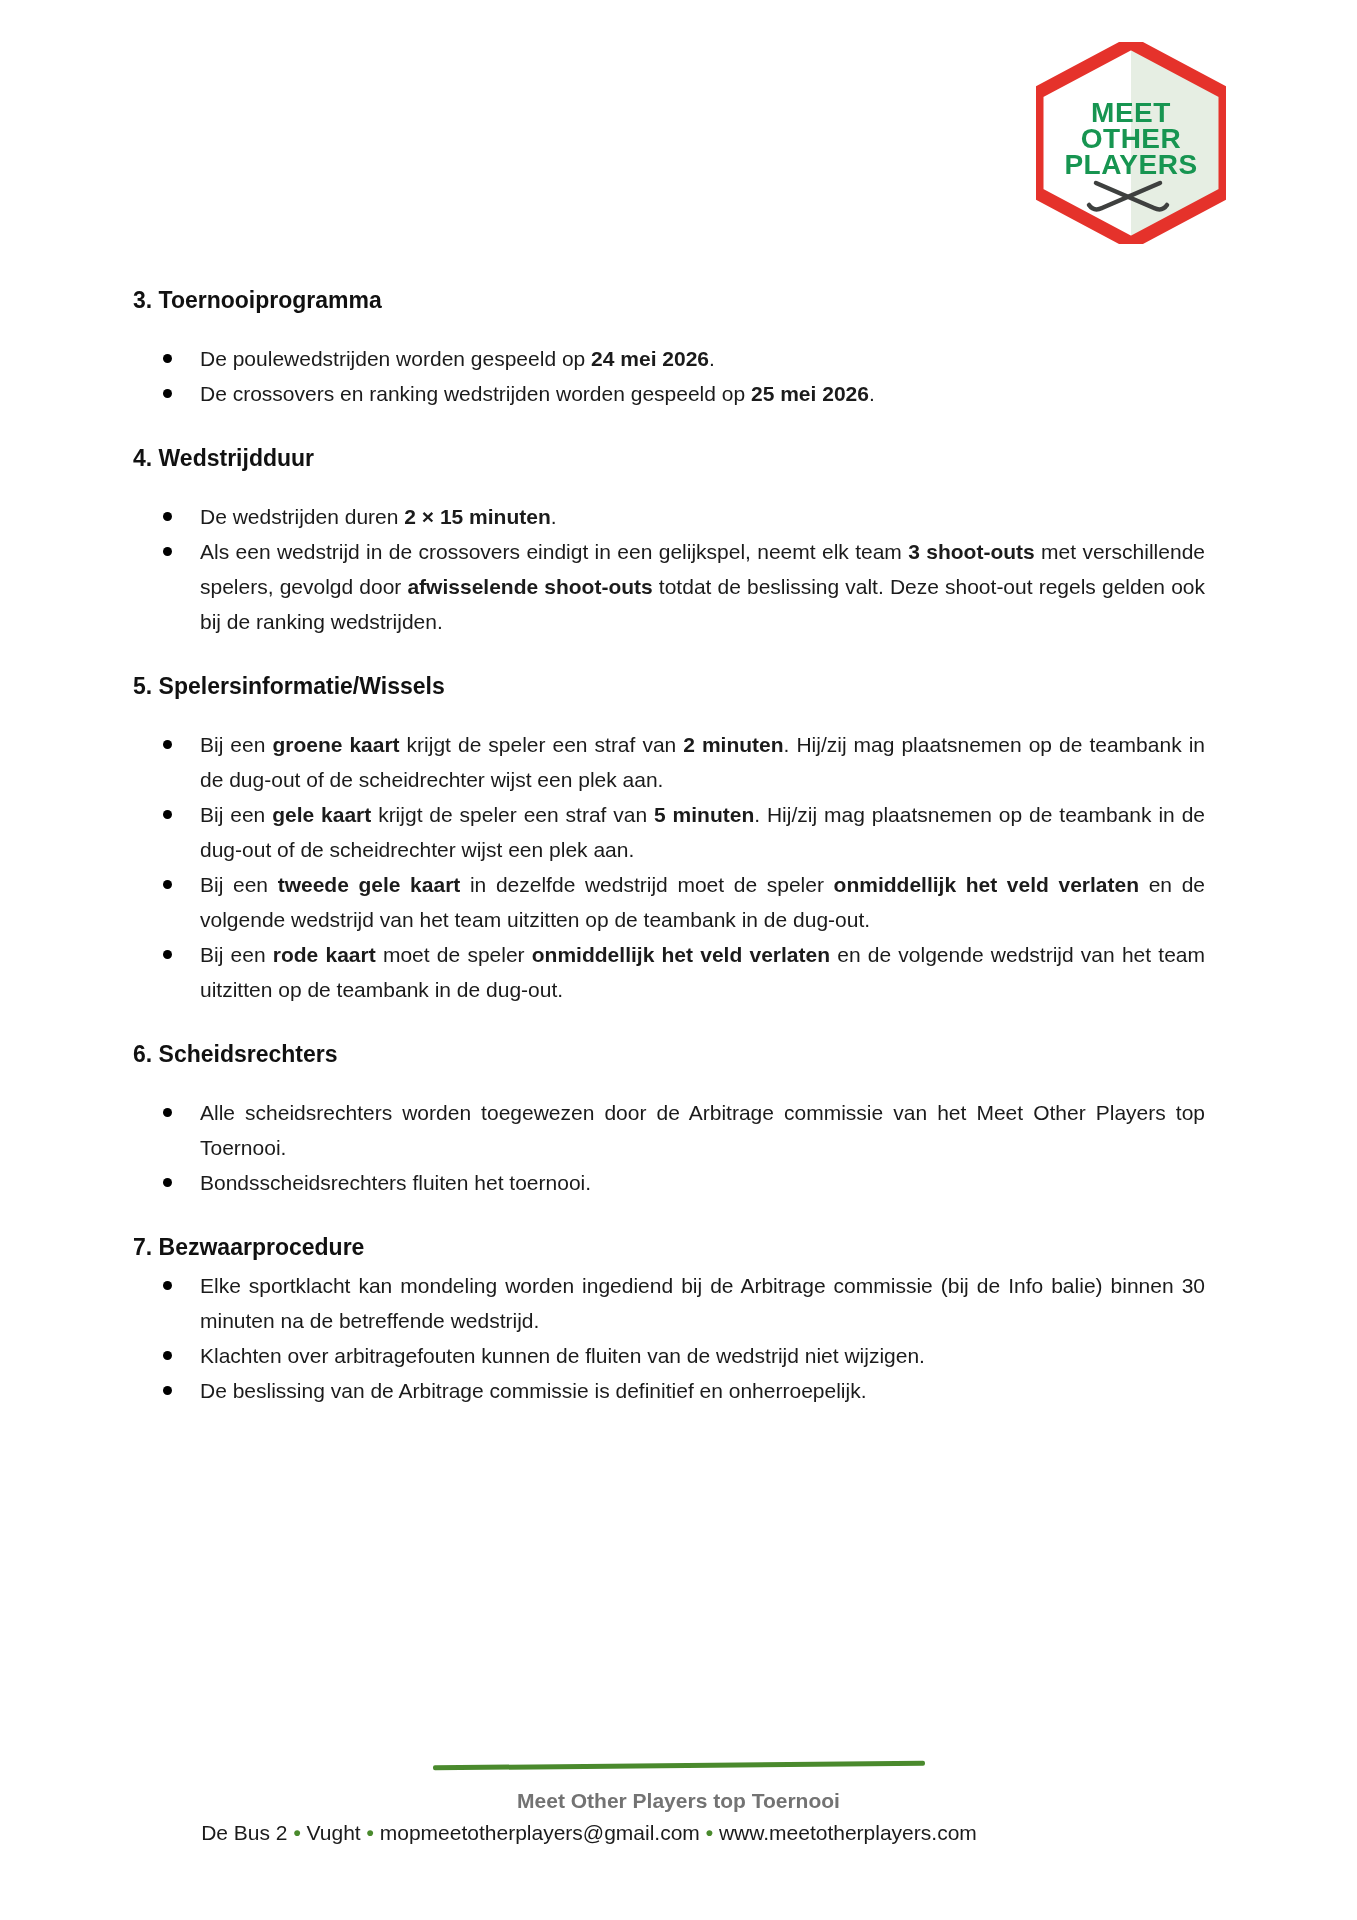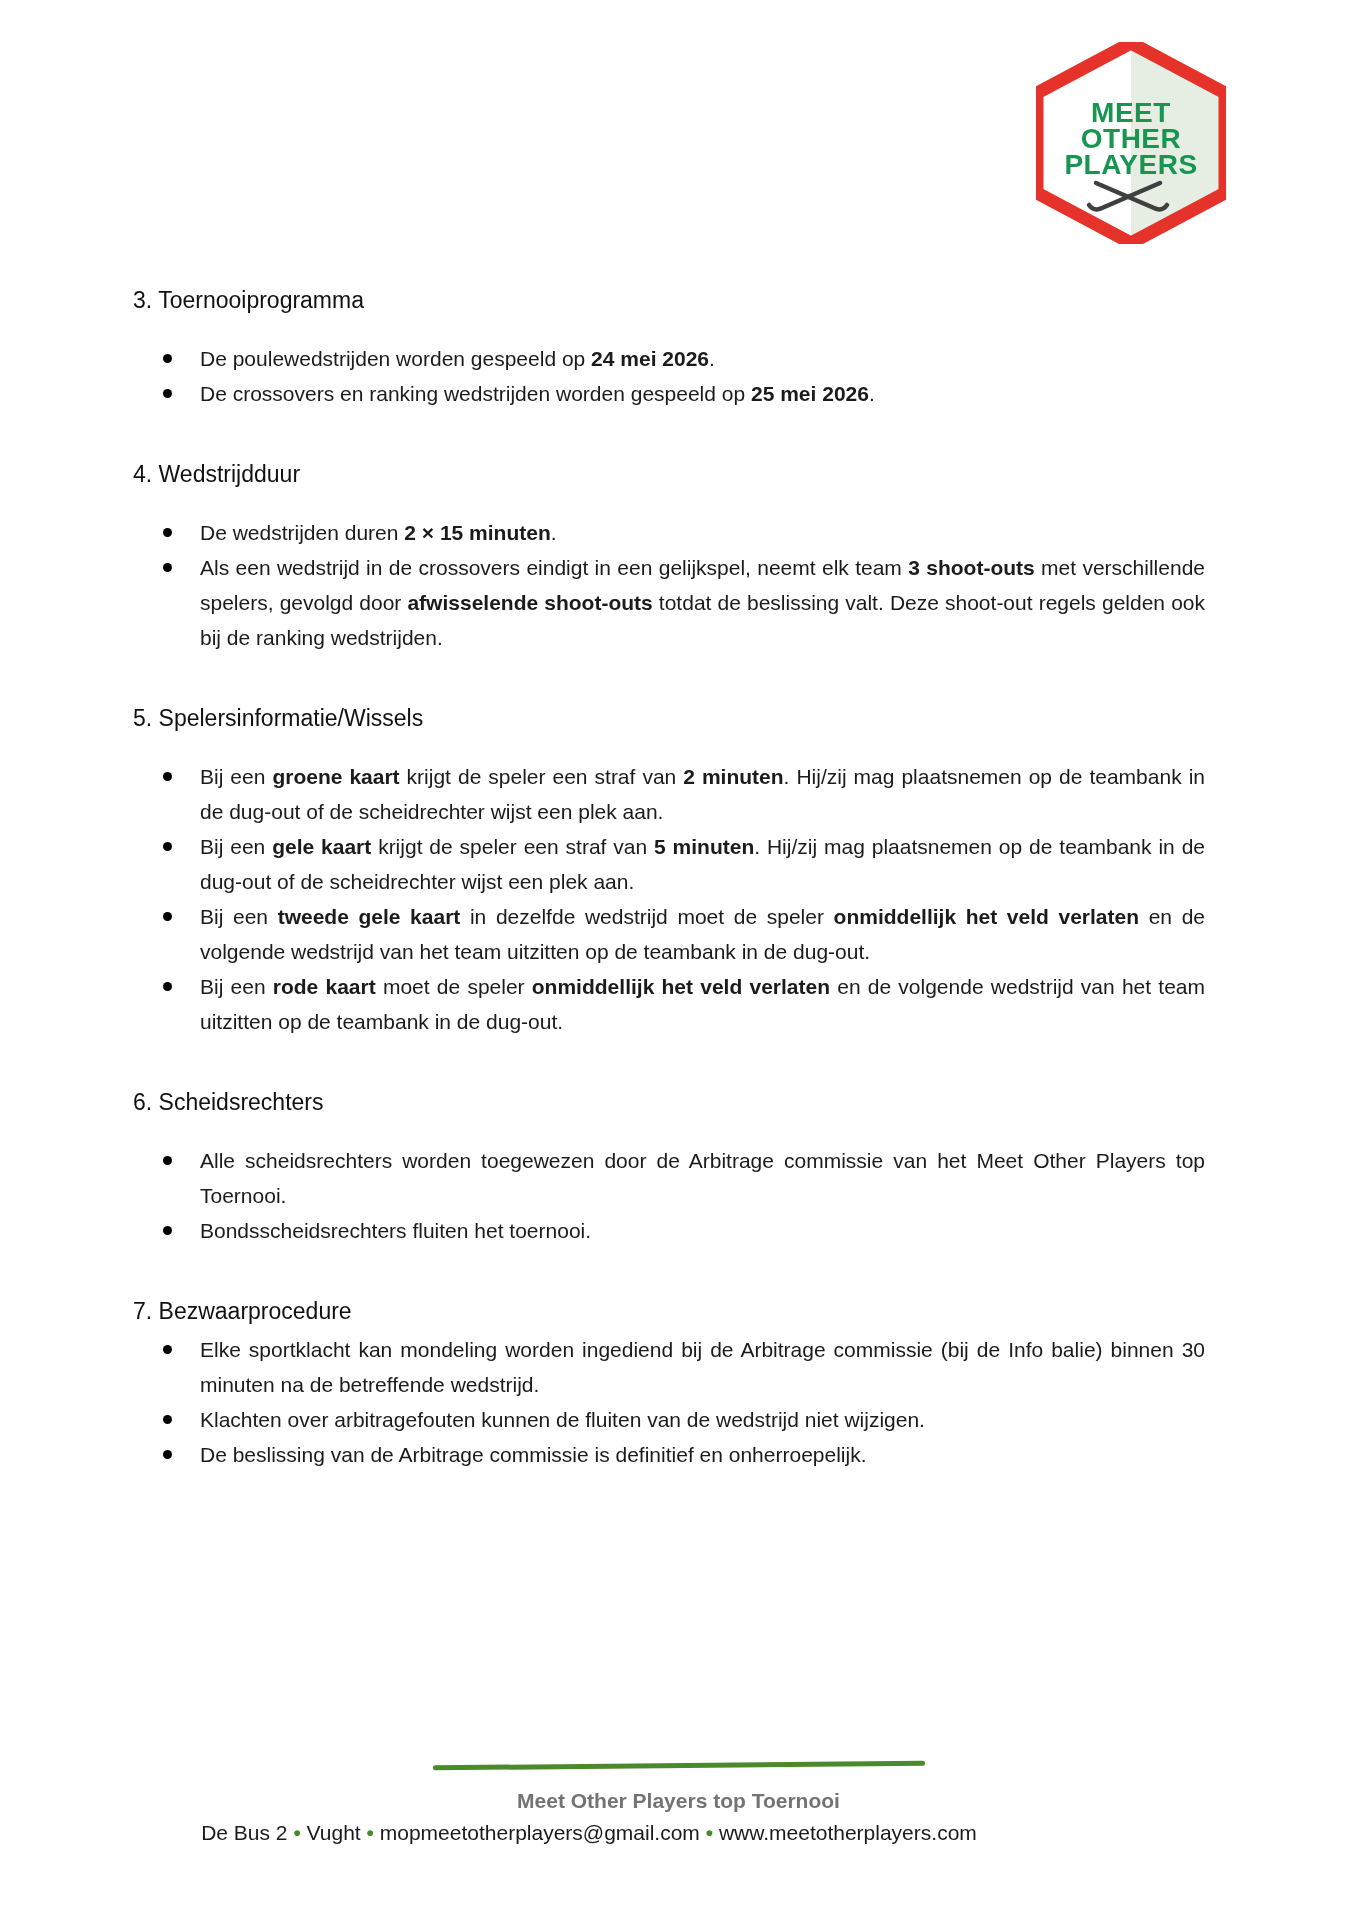--- a/index.html
+++ b/index.html
@@ -10,23 +10,23 @@
   }
   .page{position:relative;width:1357px;height:1920px;background:#ffffff;}
 
   
   .logo-wrap{position:absolute;top:42px;left:1015px;width:190px;height:202px;margin-left:21px;}
   .logo-wrap svg{display:block;width:100%;height:100%;}
   .logo-text{font-family:"Liberation Sans","DejaVu Sans",sans-serif;font-weight:bold;letter-spacing:0.5px;}
 
   
   .doc-body{position:absolute;top:286px;left:133px;width:1072px;}
-  .section{margin-top:49px;}
+  .section{margin-top:33px;}
   .section:first-child{margin-top:0;}
-  .section-heading{font-size:23px;line-height:28px;font-weight:normal;color:#111;}
+  .section-heading{font-size:23px;line-height:28px;font-weight:bold;color:#111;}
   .bullets{margin-top:27px;}
   .bullets.tight{margin-top:7px;}
   .bullet-item{
     position:relative;padding-left:67px;
     font-size:21px;line-height:35px;text-align:justify;
   }
   .bullet-marker{
     position:absolute;left:30px;top:13px;width:9px;height:9px;
     background:#000;border-radius:50%;
   }

